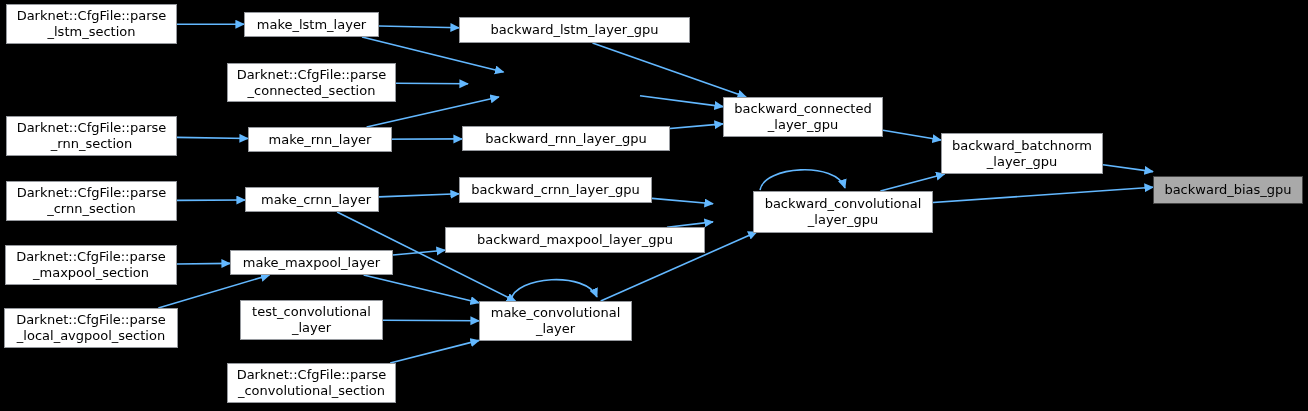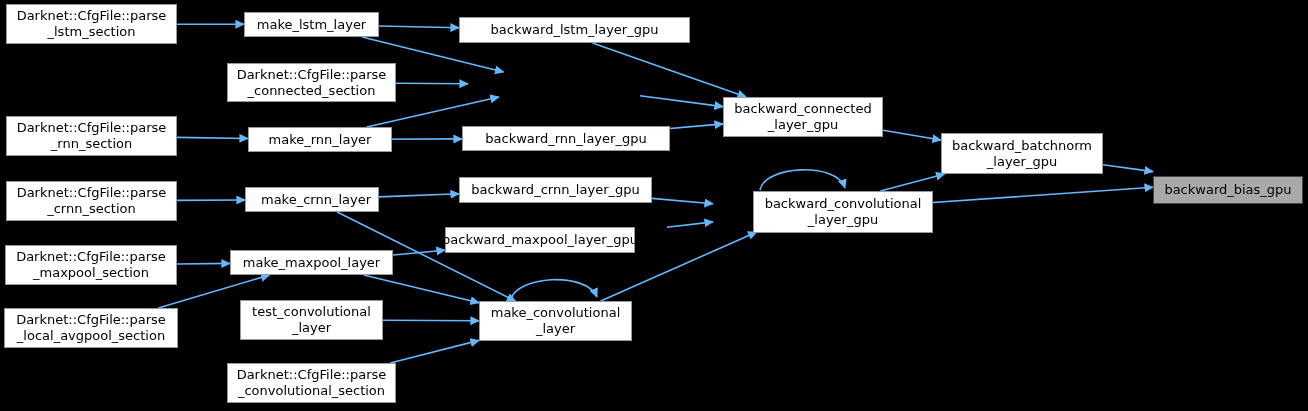--- a/index.html
+++ b/index.html
@@ -87,21 +87,21 @@
     <div class="node" style="left: 248px; top: 127px; width: 144px; height: 25px;"><span>make_rnn_layer</span></div>
     <div class="node" style="left: 245px; top: 187px; width: 134px; height: 25px; padding-left: 8px;"><span>make_crnn_layer</span></div>
     <div class="node" style="left: 230px; top: 250px; width: 163px; height: 25px;"><span>make_maxpool_layer</span></div>
     <div class="node" style="left: 240px; top: 300px; width: 143px; height: 40px;"><span>test_convolutional
 _layer</span></div>
     <div class="node" style="left: 227px; top: 363px; width: 169px; height: 40px;"><span>Darknet::CfgFile::parse
 _convolutional_section</span></div>
     <div class="node" style="left: 459px; top: 17px; width: 231px; height: 26px;"><span>backward_lstm_layer_gpu</span></div>
     <div class="node" style="left: 462px; top: 126px; width: 208px; height: 25px;"><span>backward_rnn_layer_gpu</span></div>
     <div class="node" style="left: 459px; top: 177px; width: 193px; height: 26px;"><span>backward_crnn_layer_gpu</span></div>
-    <div class="node" style="left: 445px; top: 227px; width: 190px; height: 26px;"><span>backward_maxpool_layer_gpu</span></div>
+    <div class="node" style="left: 445px; top: 227px; width: 260px; height: 26px;"><span>backward_maxpool_layer_gpu</span></div>
     <div class="node" style="left: 479px; top: 301px; width: 153px; height: 40px;"><span>make_convolutional
 _layer</span></div>
     <div class="node" style="left: 723px; top: 97px; width: 160px; height: 40px;"><span>backward_connected
 _layer_gpu</span></div>
     <div class="node" style="left: 713px; top: 191px; width: 180px; height: 42px; margin-left: 40px;"><span>backward_convolutional
 _layer_gpu</span></div>
     <div class="node" style="left: 941px; top: 133px; width: 162px; height: 41px;"><span>backward_batchnorm
 _layer_gpu</span></div>
     <div class="node hl" style="left: 1153px; top: 168px; width: 150px; height: 28px;"><span>backward_bias_gpu</span></div>
   </div>

